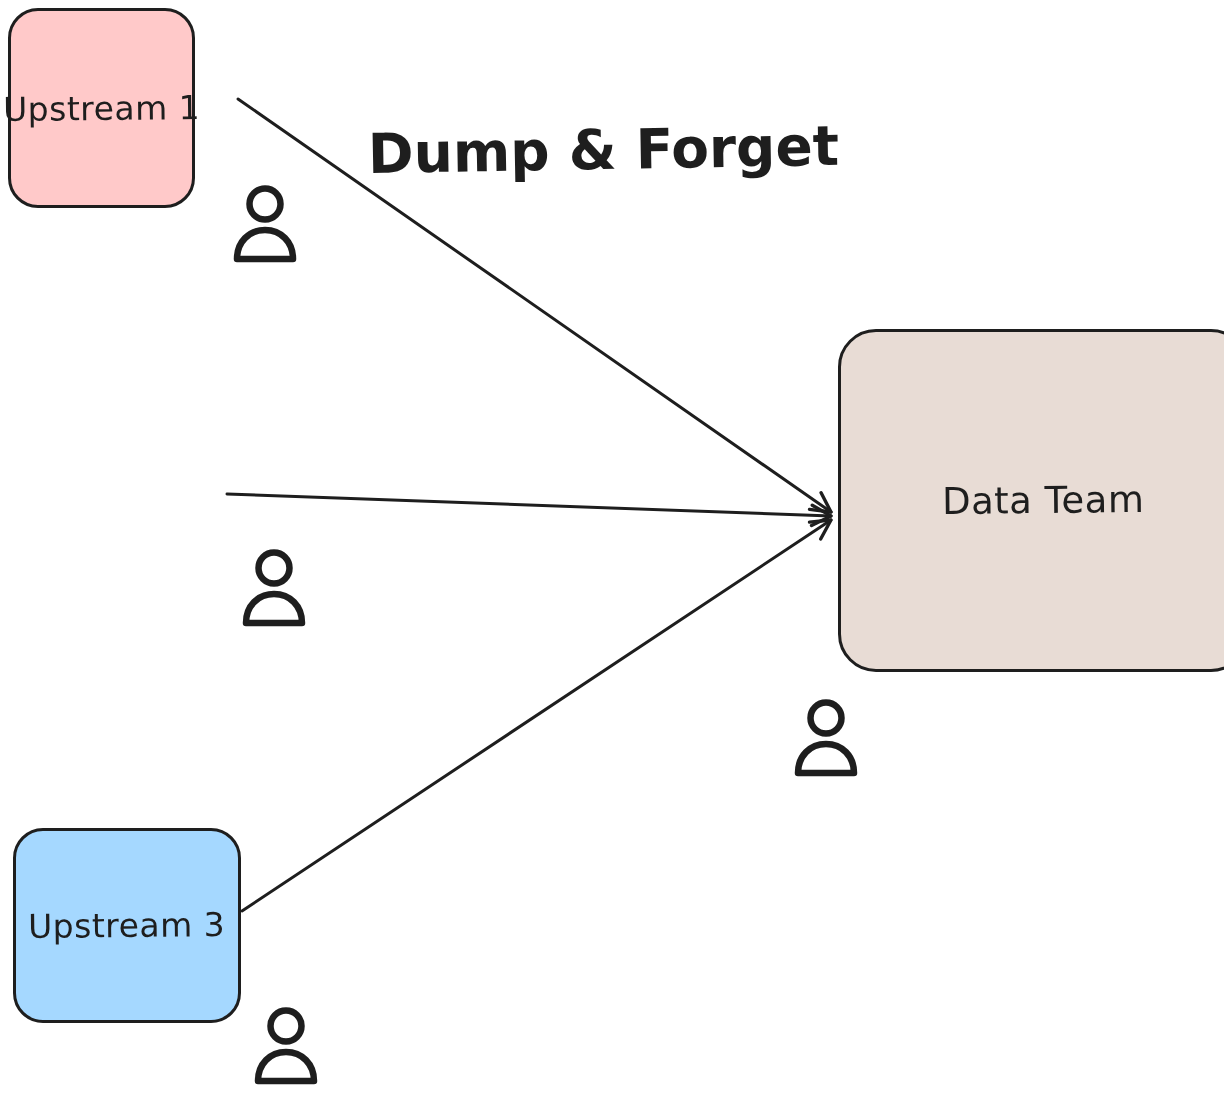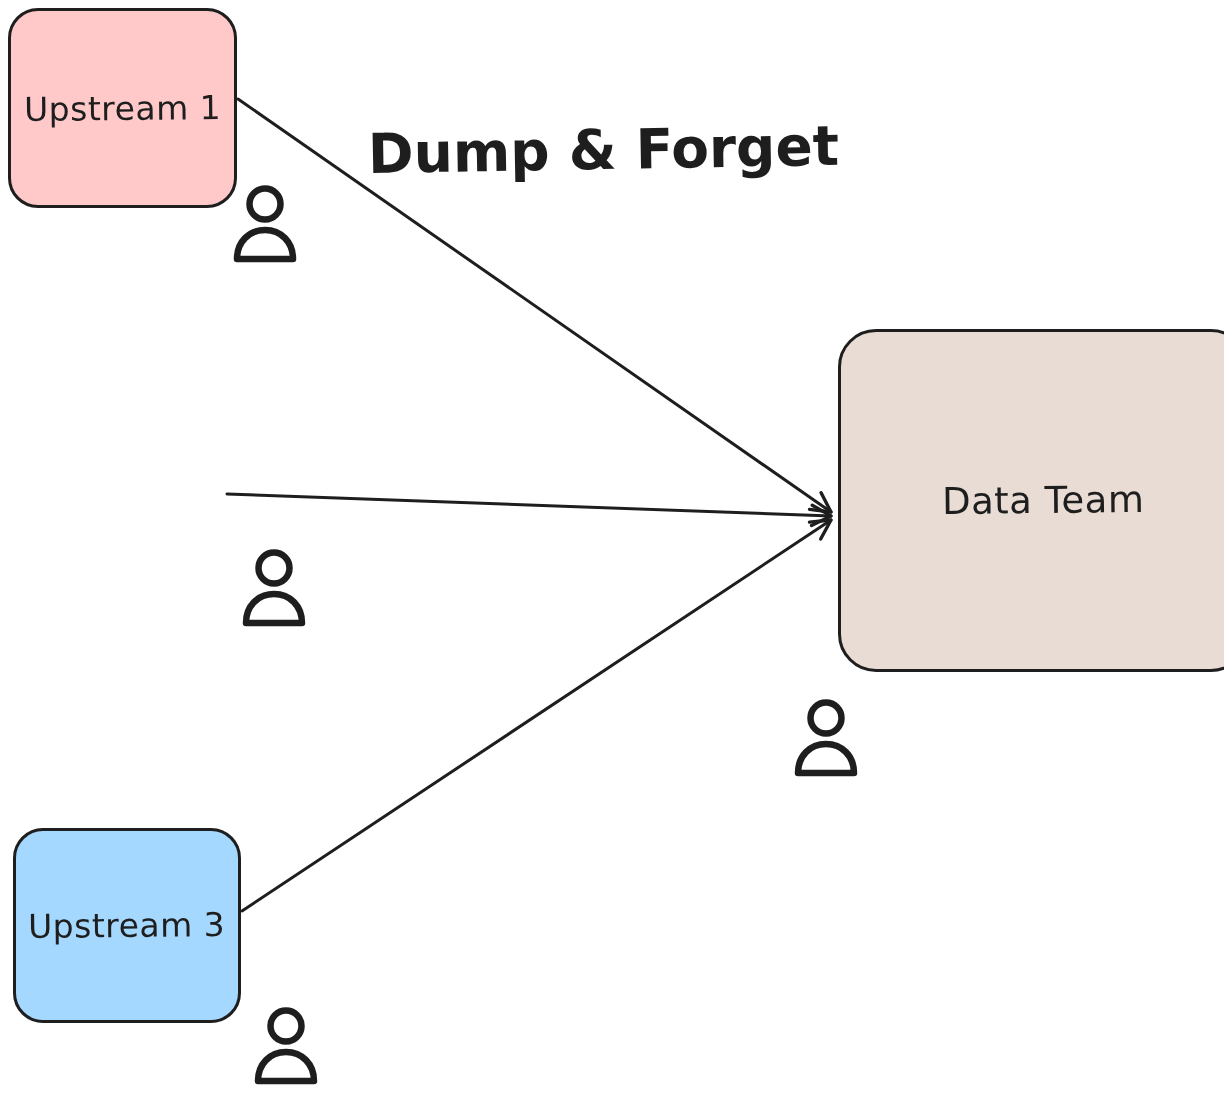--- a/index.html
+++ b/index.html
@@ -34,21 +34,21 @@
     text-align: center;
   }
   .node .node-label {
     font-size: 33px;
     letter-spacing: 0.5px;
     white-space: nowrap;
     transform: rotate(-0.6deg);
   }
   #node-upstream-1 {
     left: 8px;   top: 8px;
-    width: 229px; height: 200px;
+    width: 187px; height: 200px;
     border-radius: 30px;
     background: #ffc9c9;
   }
   #node-upstream-2 {
     left: 12px;  top: 397px;
     width: 225px; height: 194px;
     border-radius: 30px;
     background: #ffec99;
   }
   #node-upstream-3 {

